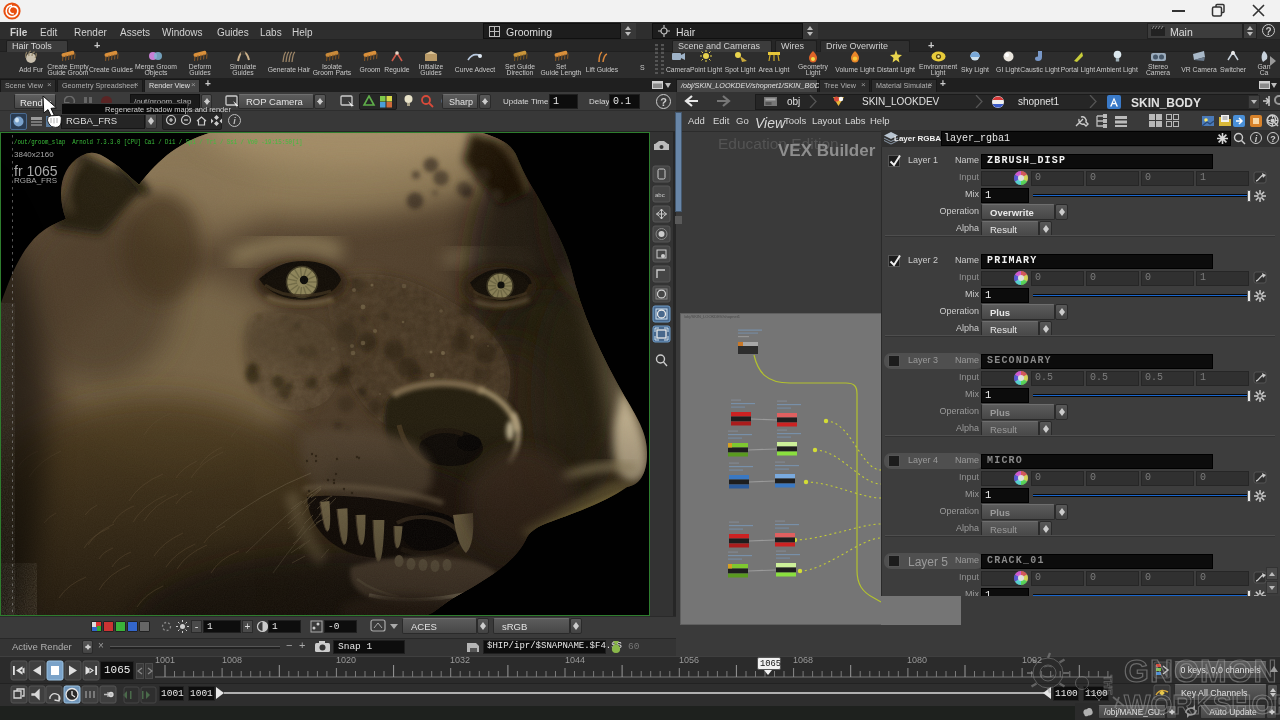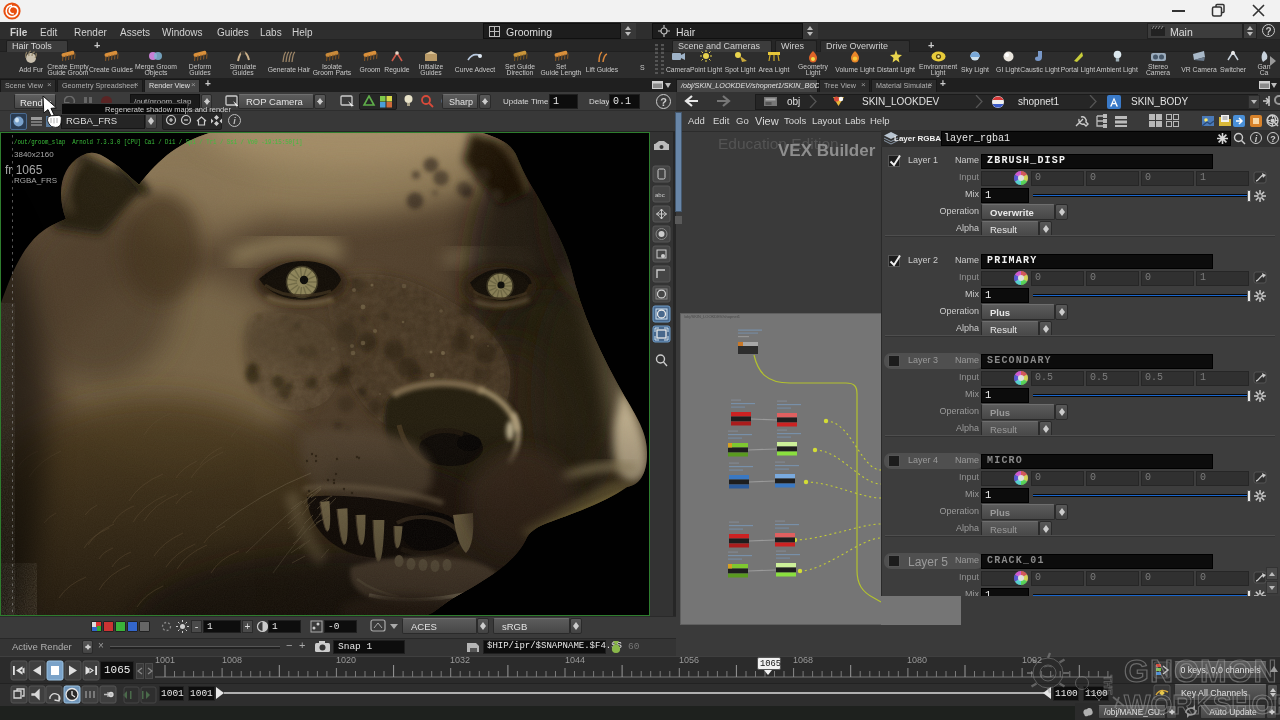--- a/index.html
+++ b/index.html
@@ -789,21 +789,21 @@
           <path d="M132,389 q10,-17 33,-27" stroke="#5f4e35" stroke-width="1" fill="none" opacity=".45"></path>
           <path d="M136,474 q8,-13 26,-21" stroke="#5f4e35" stroke-width="1" fill="none" opacity=".45"></path>
         </g>
         <rect x="0" y="170" width="14" height="312" fill="#6a6a50" filter="url(#noise)" opacity=".85"></rect>
         <rect x="0" y="430" width="36" height="52" fill="#5a5a45" filter="url(#noise)" opacity=".6"></rect>
         <ellipse cx="-50" cy="300" rx="95" ry="260" fill="#000" opacity=".5" filter="url(#b14)"></ellipse>
         <line x1="11.5" y1="2" x2="11.5" y2="480" stroke="#909090" stroke-width="0.8" stroke-dasharray="2.5 4" opacity=".75"></line>
       </svg>
       <div class="abs mono" style="left:13px;top:6px;font-size:6.5px;color:#3cbf3c;white-space:nowrap;transform:scaleX(.88);transform-origin:0 0">/out/groom_slap&nbsp;&nbsp;Arnold 7.3.3.0 [CPU] Ca1 / Di1 / Sp1 / Tr1 / Ss1 / Vo0 -19:15:50[1]</div>
       <div class="abs" style="left:13px;top:17px;font-size:8px;color:#a8a8a8">3840x2160</div>
-      <div class="abs" style="left:4px;top:30px;font-size:12px;color:#a8a8a8">fr 1065</div>
+      <div class="abs" style="left:13px;top:30px;font-size:14px;color:#a8a8a8">fr 1065</div>
       <div class="abs" style="left:13px;top:43px;font-size:8px;color:#a8a8a8">RGBA_FRS</div>
     </div>
     <div class="abs" style="left:650px;top:132px;width:23px;height:484px;background:#333333"></div>
     <div class="abs" style="left:0;top:616px;width:676px;height:22px;background:#3a3a3a;border-top:1px solid #2a2a2a"></div>
     <div class="abs" style="left:91px;top:621px;width:11px;height:11px;background:conic-gradient(#d33 0 25%,#3a3 0 50%,#36c 0 75%,#ddd 0);border:1px solid #222;border-radius:1px"></div>
     <div class="abs" style="left:103px;top:621px;width:11px;height:11px;background:#cc3333;border:1px solid #222;border-radius:1px"></div>
     <div class="abs" style="left:115px;top:621px;width:11px;height:11px;background:#3ab33a;border:1px solid #222;border-radius:1px"></div>
     <div class="abs" style="left:127px;top:621px;width:11px;height:11px;background:#3366cc;border:1px solid #222;border-radius:1px"></div>
     <div class="abs" style="left:139px;top:621px;width:11px;height:11px;background:#666;border:1px solid #222;border-radius:1px"></div>
     <svg class="abs" style="left:160px;top:620px" width="13" height="13" viewBox="0 0 13 13">
@@ -906,33 +906,33 @@
       <path d="M1.5 9 A6 6 0 0 0 12.5 9 L1.5 9Z" fill="#3a5ac8"></path>
     </svg>
     <div class="abs" style="left:1018px;top:96px;font-size:10px;color:#e0e0e0;font-weight:normal;white-space:nowrap;">shopnet1</div>
     <svg class="abs" style="left:1089px;top:95px" width="8" height="13" viewBox="0 0 8 13">
       <path d="M1 0 L7 6.5 L1 13" stroke="#555" stroke-width="1.3" fill="none"></path>
     </svg>
     <svg class="abs" style="left:1107px;top:94.5px" width="14" height="14" viewBox="0 0 14 14">
       <rect x="0" y="0" width="14" height="14" rx="2" fill="#3a7ac8"></rect>
       <path d="M7 2.5 L11 11.5 H9.3 L8.5 9.2 H5.5 L4.7 11.5 H3 Z M7 5.1 L6 7.9 H8 Z" fill="#fff"></path>
     </svg>
-    <div class="abs" style="left:1131px;top:96px;font-size:10px;color:#e0e0e0;font-weight:normal;white-space:nowrap;">SKIN_BODY</div>
+    <div class="abs" style="left:1131px;top:96px;font-size:12px;color:#e0e0e0;font-weight:bold;white-space:nowrap;">SKIN_BODY</div>
     <div class="abs" style="left:1248px;top:94.5px;width:12px;height:14px;background:#3e3e3e;border:1px solid #2a2a2a"></div>
     <div class="abs" style="left:1251px;top:100px;width:0;height:0;border-left:3px solid transparent;border-right:3px solid transparent;border-top:4px solid #bbb"></div>
     <svg class="abs" style="left:1263px;top:95px" width="11" height="12" viewBox="0 0 11 12">
       <path d="M0 6 h6 M6 1 v10" stroke="#ccc" stroke-width="1.5"></path>
       <path d="M3 3 l3 3 -3 3" fill="none" stroke="#ccc" stroke-width="1.5"></path>
     </svg>
     <div class="abs" style="left:1274px;top:95px;width:10px;height:10px;border:2px solid #999;border-radius:50%"></div>
     <div class="abs" style="left:676px;top:111px;width:604px;height:21px;background:#3a3a3a;border-bottom:1px solid #2c2c2c"></div>
     <div class="abs" style="left:688px;top:115px;font-size:9.5px;color:#d8d8d8;font-weight:normal;white-space:nowrap;">Add</div>
     <div class="abs" style="left:713px;top:115px;font-size:9.5px;color:#d8d8d8;font-weight:normal;white-space:nowrap;">Edit</div>
     <div class="abs" style="left:736px;top:115px;font-size:9.5px;color:#d8d8d8;font-weight:normal;white-space:nowrap;">Go</div>
-    <div class="abs" style="left:755px;top:115px;font-size:11px;color:#d8d8d8;font-weight:normal;white-space:nowrap;">View</div>
+    <div class="abs" style="left:755px;top:115px;font-size:14px;color:#d8d8d8;font-weight:normal;white-space:nowrap;font-style:italic;">View</div>
     <div class="abs" style="left:784px;top:115px;font-size:9.5px;color:#d8d8d8;font-weight:normal;white-space:nowrap;">Tools</div>
     <div class="abs" style="left:812px;top:115px;font-size:9.5px;color:#d8d8d8;font-weight:normal;white-space:nowrap;">Layout</div>
     <div class="abs" style="left:845px;top:115px;font-size:9.5px;color:#d8d8d8;font-weight:normal;white-space:nowrap;">Labs</div>
     <div class="abs" style="left:870px;top:115px;font-size:9.5px;color:#d8d8d8;font-weight:normal;white-space:nowrap;">Help</div>
     <svg class="abs" style="left:1074px;top:114px" width="16" height="14" viewBox="0 0 16 14">
       <path d="M2 12 L9 5 M7 3 a4 4 0 0 1 5 5 l2 2 -2 2 -2-2 a4 4 0 0 1-5-5" stroke="#ccc" stroke-width="1.4" fill="none"></path>
     </svg>
     <svg class="abs" style="left:1095px;top:114px" width="13" height="14" viewBox="0 0 13 14">
       <path d="M2 2 h6 M2 2 v10 h6 M2 7 h6" stroke="#bbb" stroke-width="1.3" fill="none"></path>
       <rect x="8" y="0" width="4" height="4" fill="#bbb"></rect>

